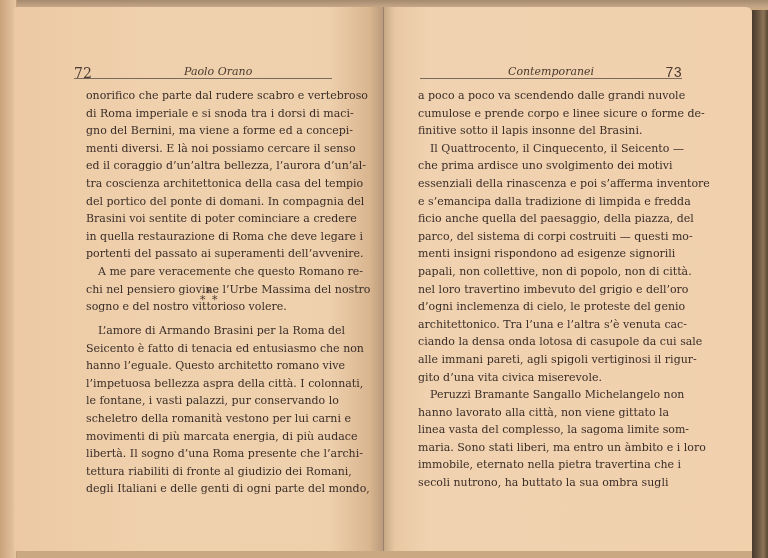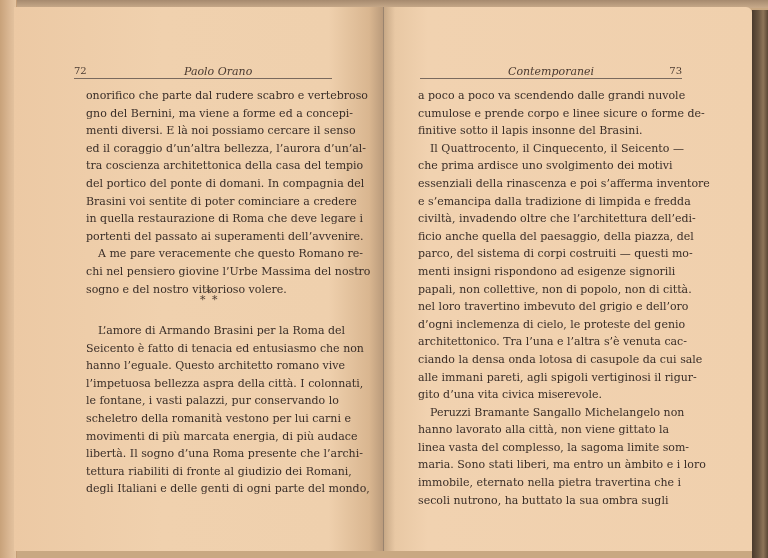--- a/index.html
+++ b/index.html
@@ -40,21 +40,21 @@
     background: linear-gradient(to right, #8f7a66, #c9b098);
   }
   .top-band {
     position: absolute; left: 0; top: 0; width: 768px; height: 8px;
     background: linear-gradient(to bottom, #a68a6f, #c9ab8b);
   }
   .header {
     position: absolute; top: 65px; height: 14px;
     font-size: 10px; color: #4a3a30;
   }
-  .header .num { position: absolute; top: 0; font-size: 10px; }
+  .header .num { position: absolute; top: 0; font-size: 14px; }
   .header .title { position: absolute; top: 0; font-style: italic; font-size: 11px; }
   .rule {
     position: absolute; top: 78px; height: 1px; background: #7a6a5e;
   }
   .text {
     position: absolute; color: #3a2e28;
     font-size: 11px; line-height: 17.6px;
     text-align: justify;
   }
   .text .line { display: block; white-space: nowrap; text-align: justify; text-align-last: justify; }
@@ -75,20 +75,21 @@
 
   <div class="page left"></div>
   <div class="header" style="left:74px; width:256px;">
     <span class="num" style="left:0;">72</span>
     <span class="title" style="left:110px;">Paolo Orano</span>
   </div>
   <div class="rule" style="left:74px; width:258px;"></div>
 
   <div class="text" style="left:86px; top:87px; width:244px;">
     <span class="line">onorifico che parte dal rudere scabro e vertebroso</span>
+    <span class="line">di Roma imperiale e si snoda tra i dorsi di maci-</span>
     <span class="line">gno del Bernini, ma viene a forme ed a concepi-</span>
     <span class="line">menti diversi. E là noi possiamo cercare il senso</span>
     <span class="line">ed il coraggio d’un’altra bellezza, l’aurora d’un’al-</span>
     <span class="line">tra coscienza architettonica della casa del tempio</span>
     <span class="line">del portico del ponte di domani. In compagnia del</span>
     <span class="line">Brasini voi sentite di poter cominciare a credere</span>
     <span class="line">in quella restaurazione di Roma che deve legare i</span>
     <span class="line last">portenti del passato ai superamenti dell’avvenire.</span>
     <span class="line indent">A me pare veracemente che questo Romano re-</span>
     <span class="line">chi nel pensiero giovine l’Urbe Massima del nostro</span>
@@ -112,33 +113,32 @@
     <span class="line">libertà. Il sogno d’una Roma presente che l’archi-</span>
     <span class="line">tettura riabiliti di fronte al giudizio dei Romani,</span>
     <span class="line">degli Italiani e delle genti di ogni parte del mondo,</span>
   </div>
 
   <div class="spine-line"></div>
 
   <div class="page right"></div>
   <div class="header" style="left:420px; width:262px;">
     <span class="title" style="left:88px;">Contemporanei</span>
-    <span class="num" style="right:0;">73</span>
+    <span class="num" style="right:0;font-family:Liberation Mono, monospace;">73</span>
   </div>
   <div class="rule" style="left:420px; width:262px;"></div>
 
   <div class="text" style="left:418px; top:87px; width:248px;">
     <span class="line">a poco a poco va scendendo dalle grandi nuvole</span>
     <span class="line">cumulose e prende corpo e linee sicure o forme de-</span>
     <span class="line last">finitive sotto il lapis insonne del Brasini.</span>
     <span class="line indent">Il Quattrocento, il Cinquecento, il Seicento —</span>
     <span class="line">che prima ardisce uno svolgimento dei motivi</span>
     <span class="line">essenziali della rinascenza e poi s’afferma inventore</span>
     <span class="line">e s’emancipa dalla tradizione di limpida e fredda</span>
-    <span class="line">civiltà, invadendo oltre che l’architettura dell’edi-</span>
     <span class="line">ficio anche quella del paesaggio, della piazza, del</span>
     <span class="line">parco, del sistema di corpi costruiti — questi mo-</span>
     <span class="line">menti insigni rispondono ad esigenze signorili</span>
     <span class="line">papali, non collettive, non di popolo, non di città.</span>
     <span class="line">nel loro travertino imbevuto del grigio e dell’oro</span>
     <span class="line">d’ogni inclemenza di cielo, le proteste del genio</span>
     <span class="line">architettonico. Tra l’una e l’altra s’è venuta cac-</span>
     <span class="line">ciando la densa onda lotosa di casupole da cui sale</span>
     <span class="line">alle immani pareti, agli spigoli vertiginosi il rigur-</span>
     <span class="line last">gito d’una vita civica miserevole.</span>

